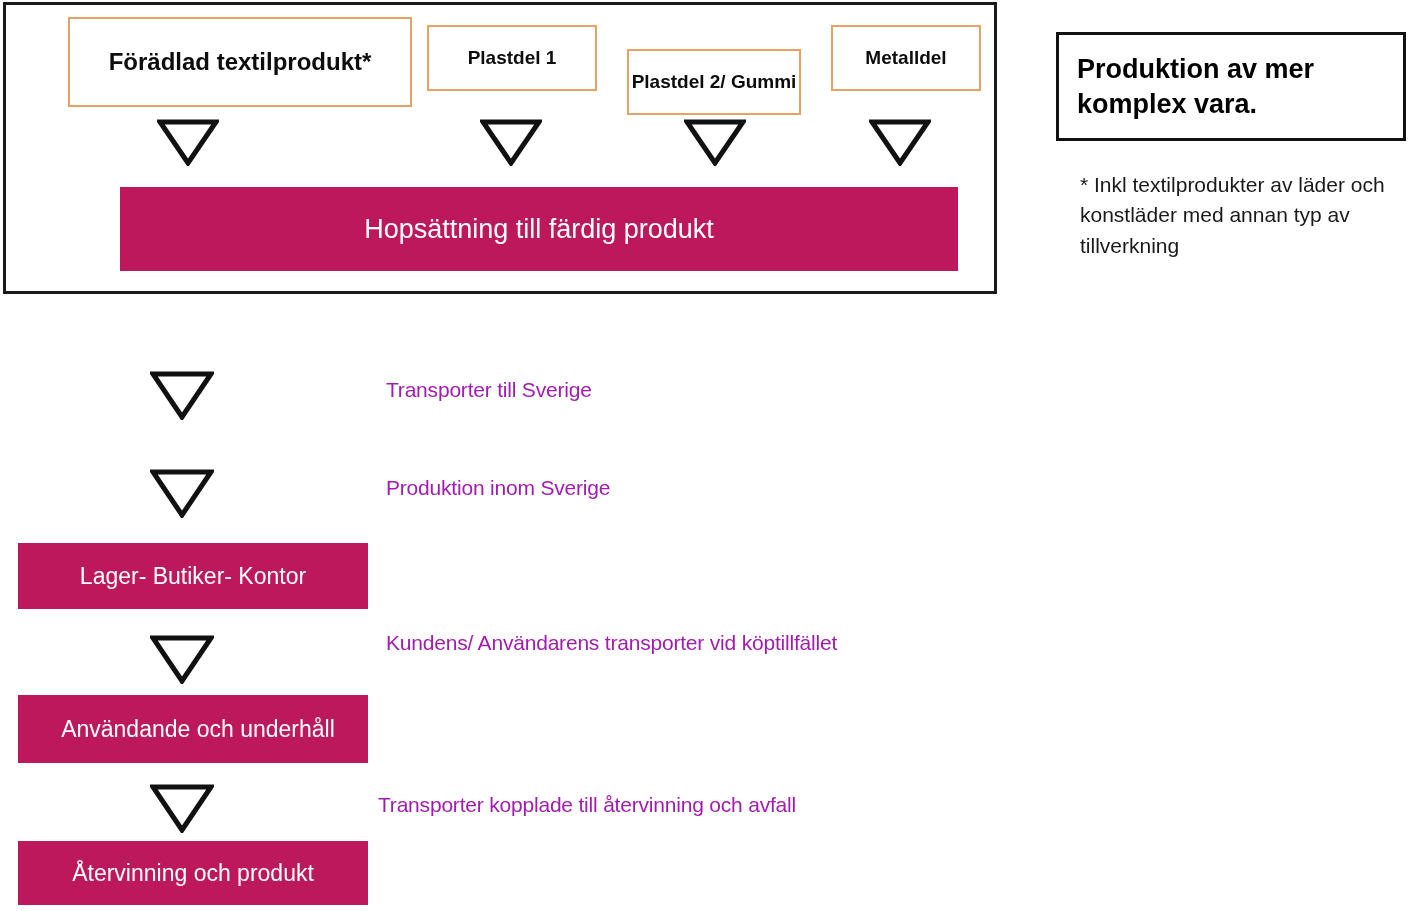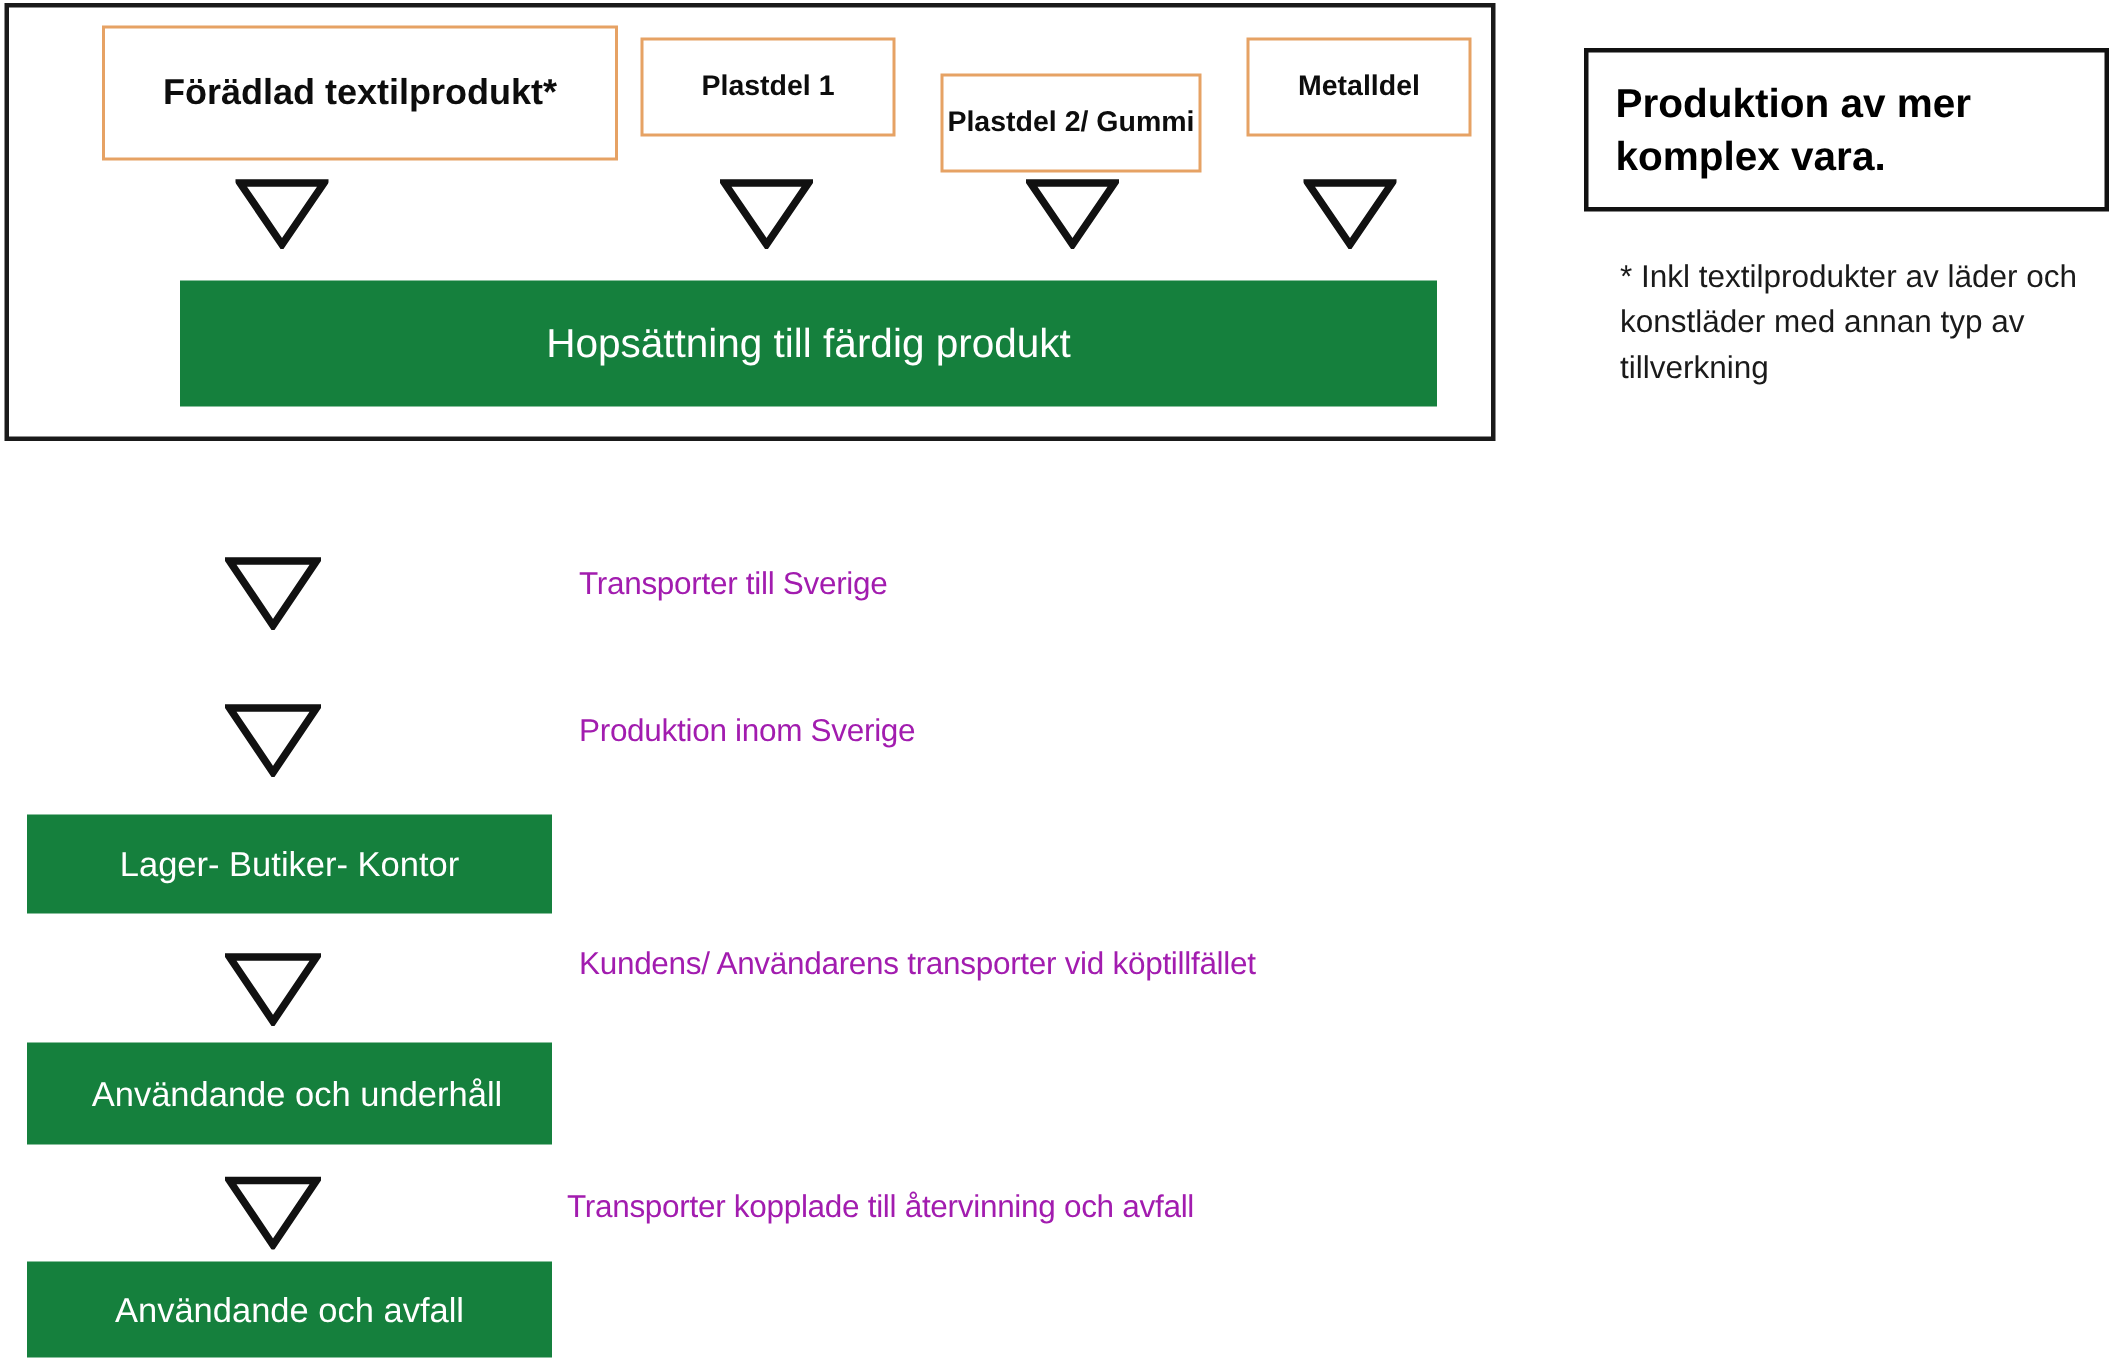--- a/index.html
+++ b/index.html
@@ -71,21 +71,21 @@
 
   
   #tri-s0 { left: 150px; top: 370px; }
   #tri-s1 { left: 150px; top: 468px; }
   #tri-s2 { left: 150px; top: 634px; }
   #tri-s3 { left: 150px; top: 783px; }
 
   
   .bar {
     position: absolute;
-    background: #15803d;
+    background: #be185d;
     color: #ffffff;
     display: flex;
     align-items: center;
     justify-content: center;
     text-align: center;
     box-sizing: border-box;
     line-height: 1.22;
   }
   #bar-assembly {
     left: 114px; top: 182px;
@@ -228,21 +228,21 @@
   </div>
 
   <span class="tri" id="tri-s3">
     <svg width="64" height="50" viewBox="0 0 64 50">
         <polygon points="3,4 61,4 32,47" fill="#ffffff" stroke="#111111" stroke-width="5"></polygon>
       </svg>
   </span>
   <div class="flow-label" id="label-3">Transporter kopplade till återvinning och avfall</div>
 
   <div class="bar" id="bar-recycling">
-    <span>Användande och avfall</span>
+    <span>Återvinning och produkt</span>
   </div>
 
   <div class="caption-box">
     <span>Produktion av mer komplex vara.</span>
   </div>
   <div class="footnote">* Inkl textilprodukter av läder och konstläder med annan typ av tillverkning</div>
 
 </div>
 
 </body></html>

